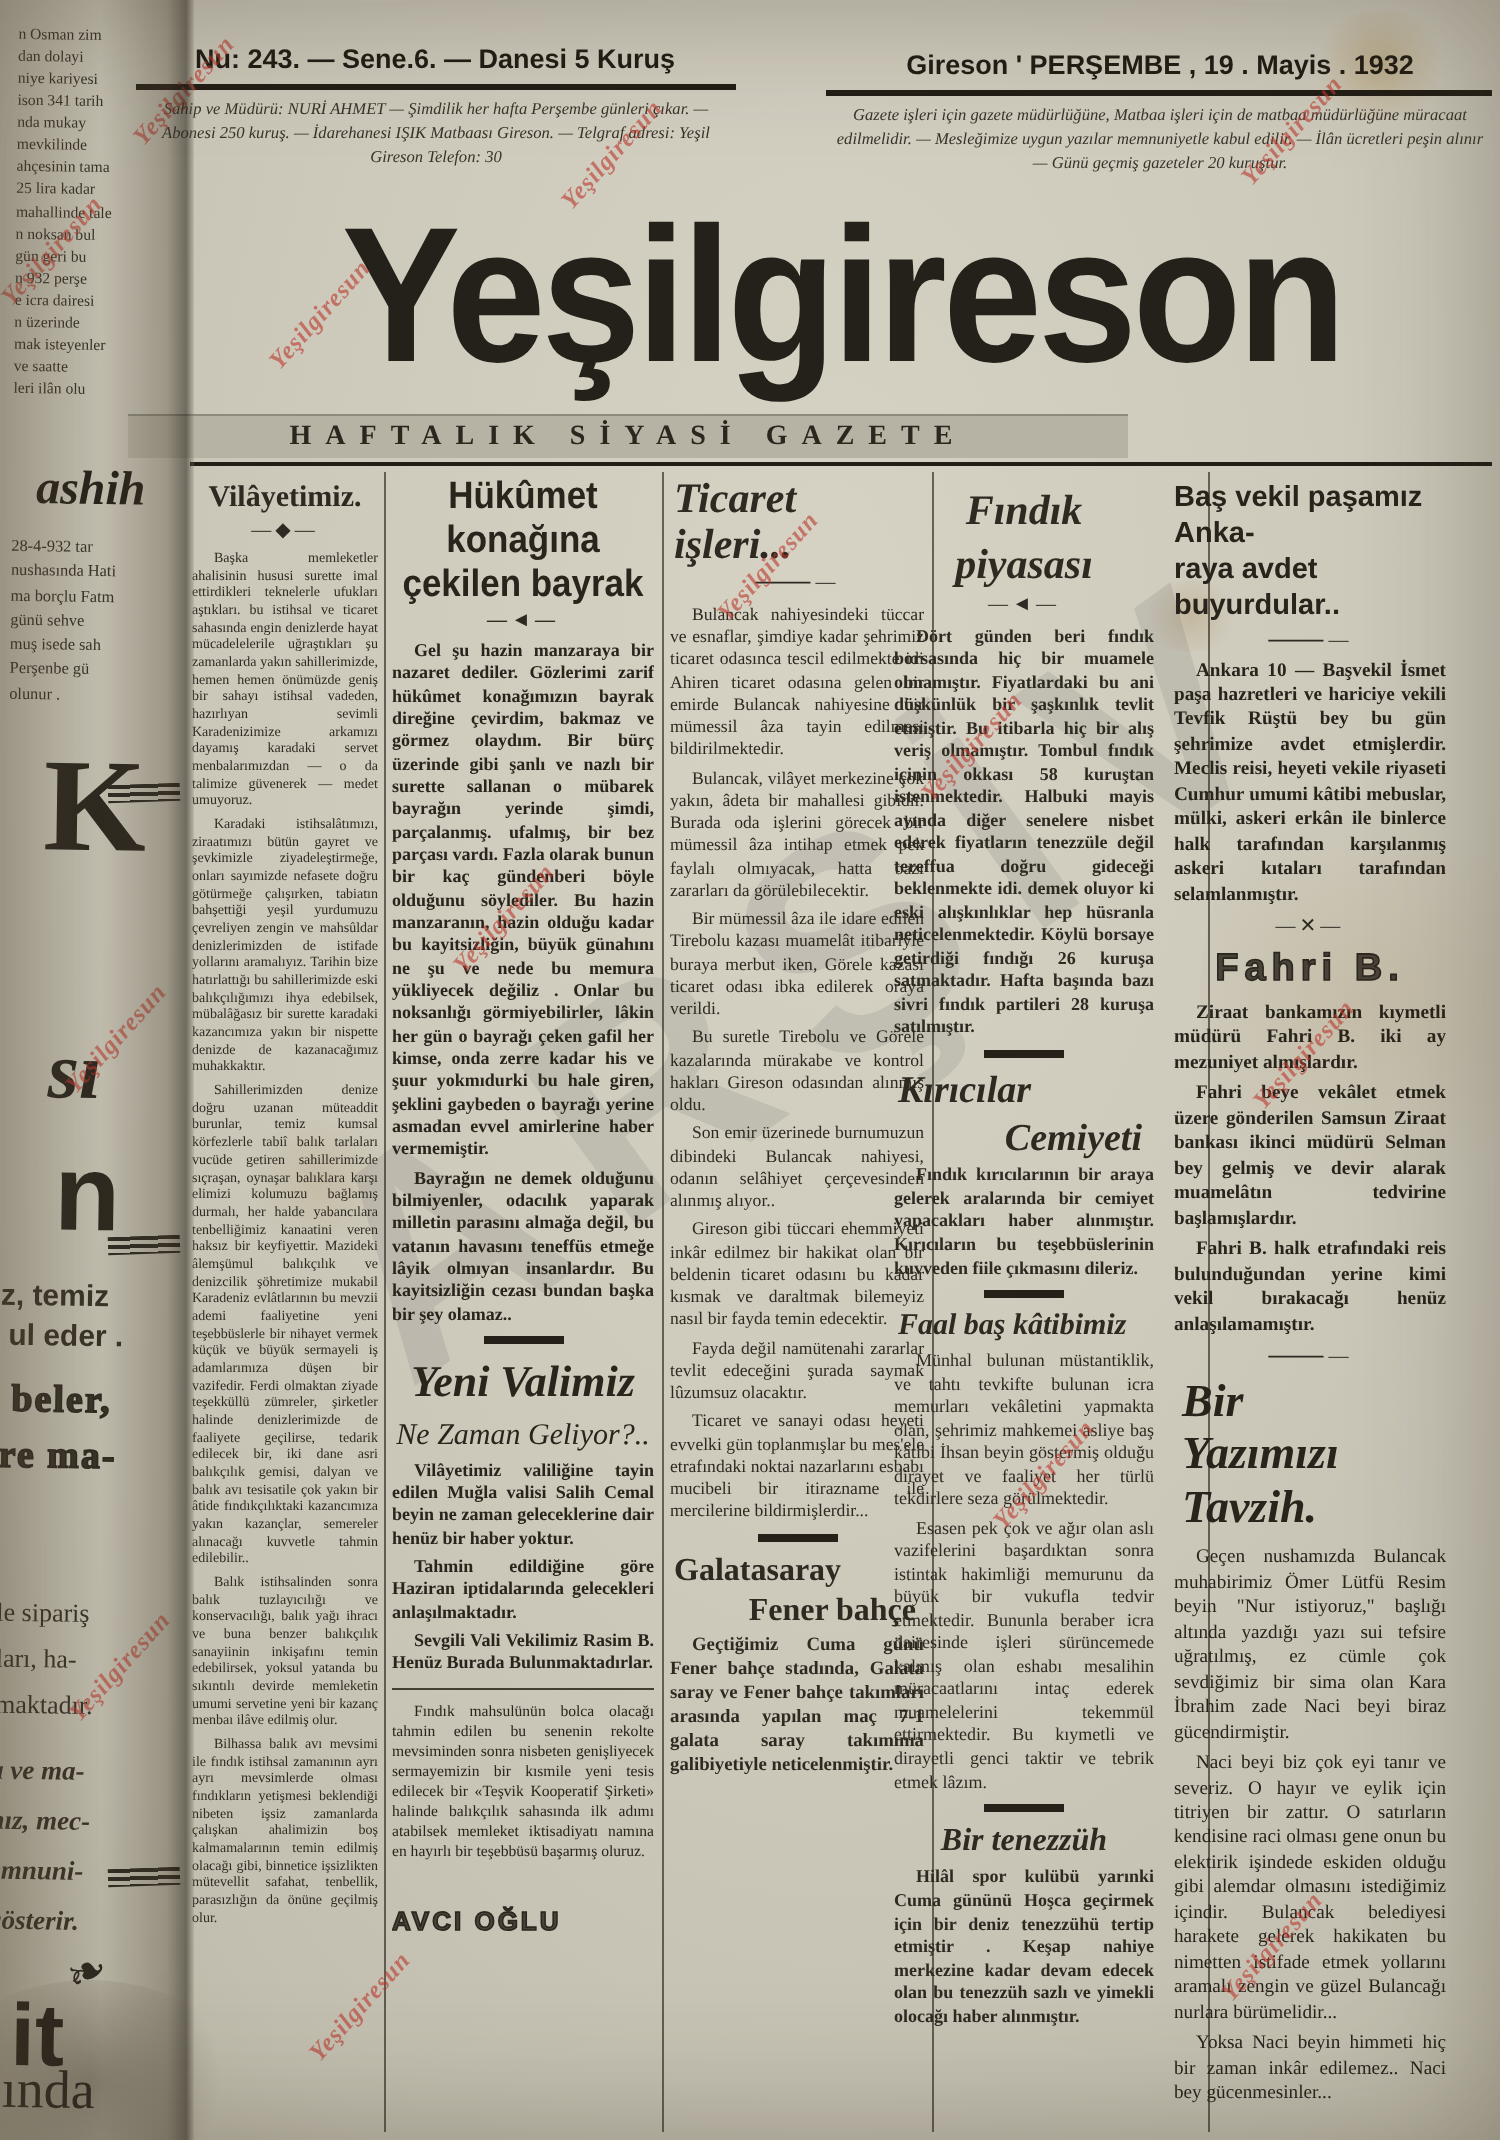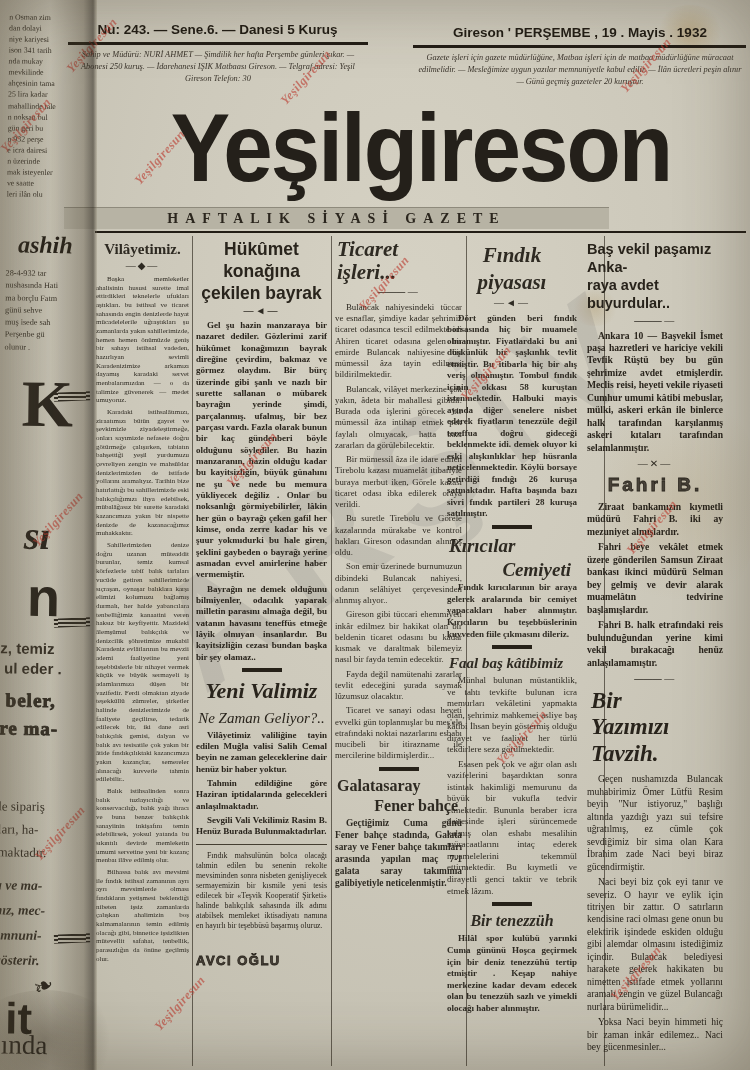--- a/index.html
+++ b/index.html
@@ -54,21 +54,21 @@
   <div class="abs sans" style="left:70px;top:22px;width:295px;font-size:13.5px;font-weight:bold;color:#211c14;text-align:center;">Nu: 243. — Sene.6. — Danesi 5 Kuruş</div>
   <div class="hrule" style="left:68px;top:42px;width:300px;"></div>
   <div class="abs" style="left:70px;top:49px;width:296px;font-size:8.3px;font-style:italic;line-height:1.45;text-align:center;color:#39332a;">Sahip ve Müdürü: NURİ AHMET — Şimdilik her hafta Perşembe günleri çıkar. — Abonesi 250 kuruş. — İdarehanesi IŞIK Matbaası Gireson. — Telgraf adresi: Yeşil Gireson Telefon: 30</div>
 
   <div class="abs sans" style="left:415px;top:25px;width:330px;font-size:13.5px;font-weight:bold;color:#211c14;text-align:center;">Gireson ' PERŞEMBE ,  19 . Mayis . 1932</div>
   <div class="hrule" style="left:413px;top:45px;width:333px;"></div>
   <div class="abs" style="left:416px;top:52px;width:328px;font-size:8.3px;font-style:italic;line-height:1.45;text-align:center;color:#39332a;">Gazete işleri için gazete müdürlüğüne, Matbaa işleri için de matbaa müdürlüğüne müracaat edilmelidir. — Mesleğimize uygun yazılar memnuniyetle kabul edilir. — İlân ücretleri peşin alınır — Günü geçmiş gazeteler 20 kuruştur.</div>
 
   <div class="abs sans" style="left:95px;top:92px;width:652px;font-size:89px;font-weight:bold;letter-spacing:-2px;
               color:#24201a;text-align:center;transform:scaleY(1.08);transform-origin:top;">Yeşilgireson</div>
-  <div class="abs" style="left:64px;top:207px;width:545px;height:21px;background:#b7b3a4;border-top:1px solid #8e8a7c;">
+  <div class="abs" style="left:64px;top:207px;width:500px;height:21px;background:#b7b3a4;border-top:1px solid #8e8a7c;">
     <div style="font-size:14px;font-weight:bold;letter-spacing:7px;text-align:center;line-height:21px;color:#2b261e;">HAFTALIK SİYASİ GAZETE</div>
   </div>
   <div class="hrule" style="left:95px;top:231px;width:651px;height:2px;"></div>
 
   <div class="vrule" style="left:192px;"></div>
   <div class="vrule" style="left:331px;"></div>
   <div class="vrule" style="left:466px;"></div>
   <div class="vrule" style="left:604px;"></div>
 
   <div class="col" style="left:96px;width:93px;font-size:7px;line-height:1.24;">

